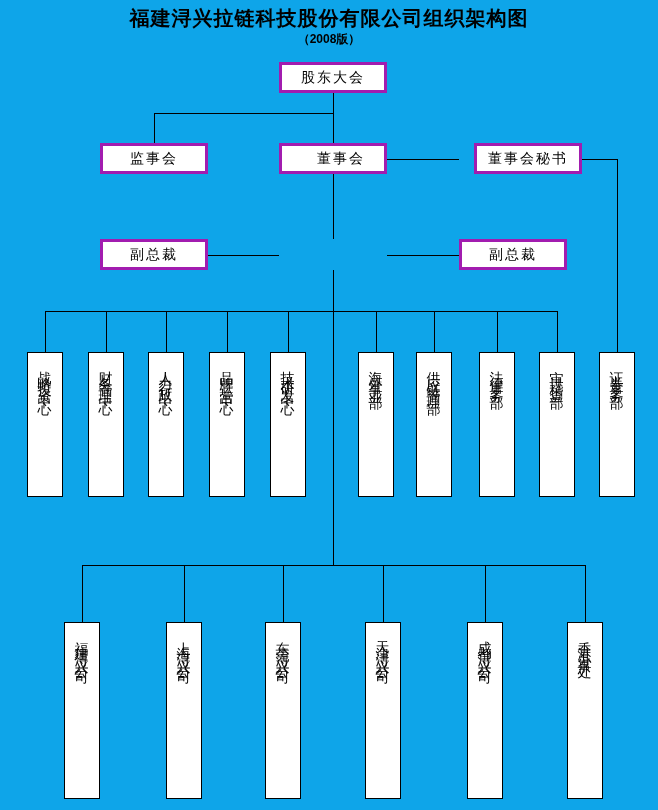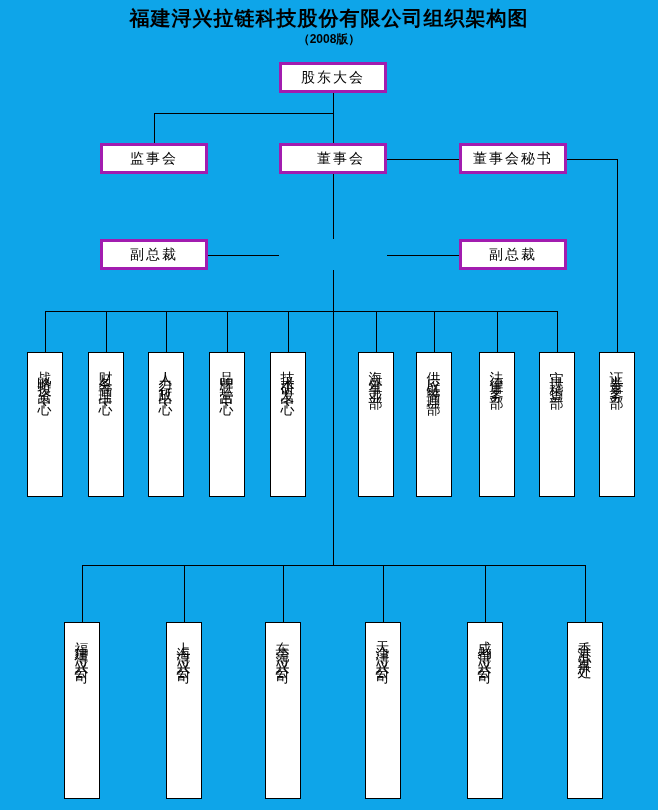--- a/index.html
+++ b/index.html
@@ -119,21 +119,21 @@
   <div class="ln" style="left:82px;  top:565px; width:1px; height:57px;"></div>
   <div class="ln" style="left:184px; top:565px; width:1px; height:57px;"></div>
   <div class="ln" style="left:283px; top:565px; width:1px; height:57px;"></div>
   <div class="ln" style="left:383px; top:565px; width:1px; height:57px;"></div>
   <div class="ln" style="left:485px; top:565px; width:1px; height:57px;"></div>
   <div class="ln" style="left:585px; top:565px; width:1px; height:57px;"></div>
 
   <div class="hbox" style="left:279px; top:62px;">股东大会</div>
   <div class="hbox" style="left:100px; top:143px;">监事会</div>
   <div class="hbox" style="left:279px; top:143px;padding-left:16px;">董事会</div>
-  <div class="hbox" style="left:459px; top:143px;">董事会秘书</div>
+  <div class="hbox" style="left:474px; top:143px;">董事会秘书</div>
 
   <div class="hbox" style="left:100px; top:239px;">副总裁</div>
   <div class="hbox" style="left:459px; top:239px;">副总裁</div>
 
   <div class="vbox dept" style="left:27px;">
       <span>战略投资中心</span>
     </div>
   <div class="vbox dept" style="left:88px;">
       <span>财务管理中心</span>
     </div>

